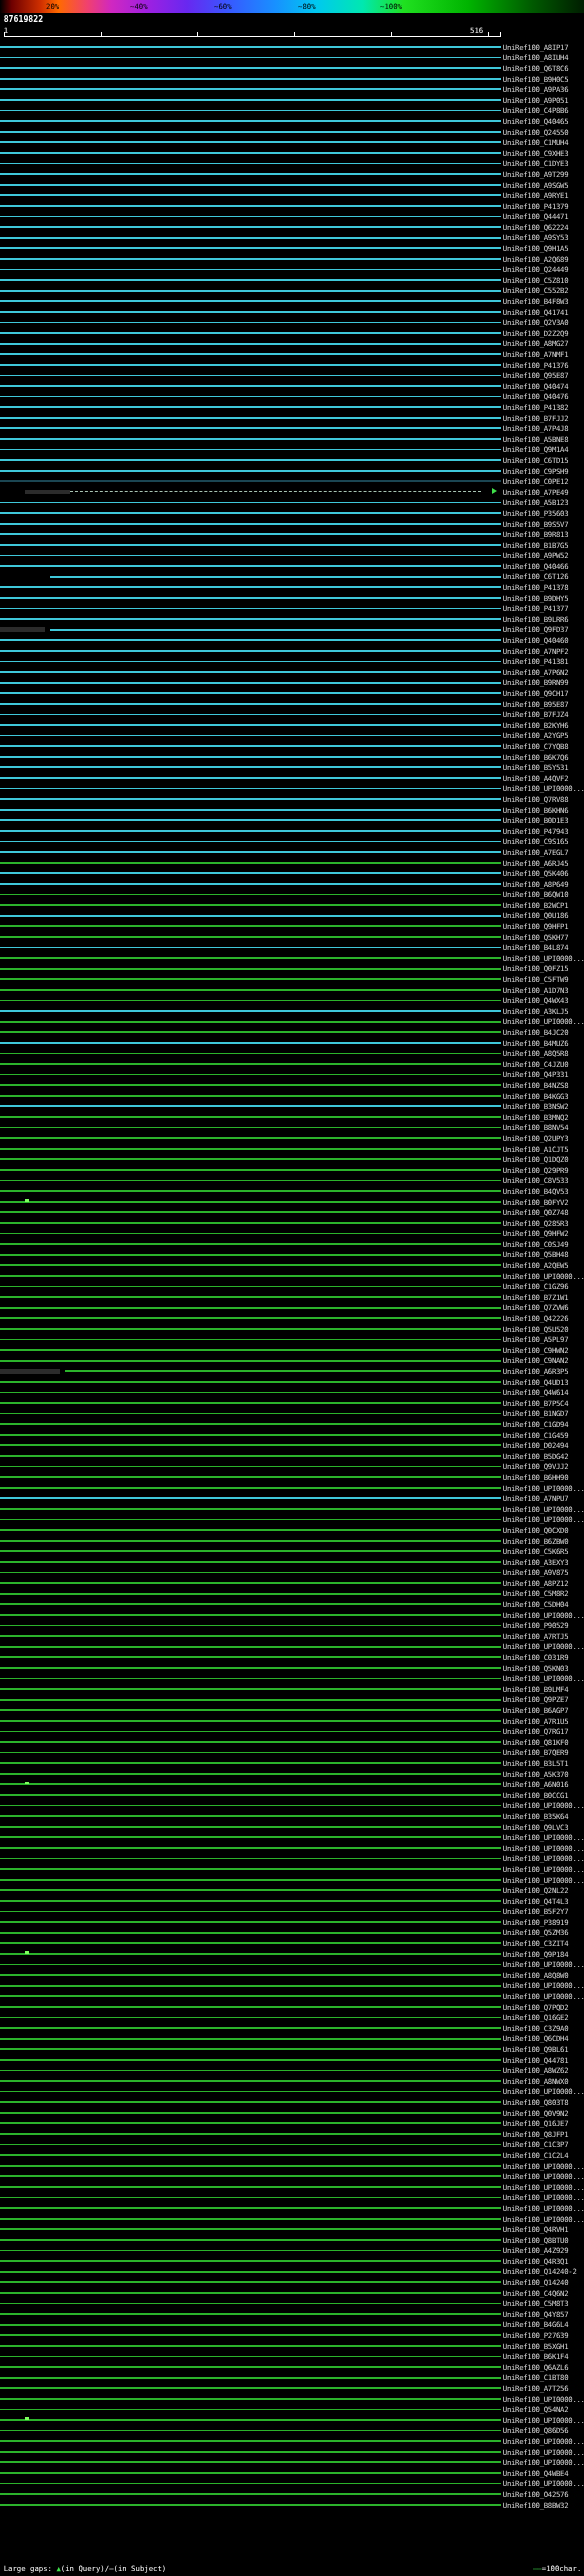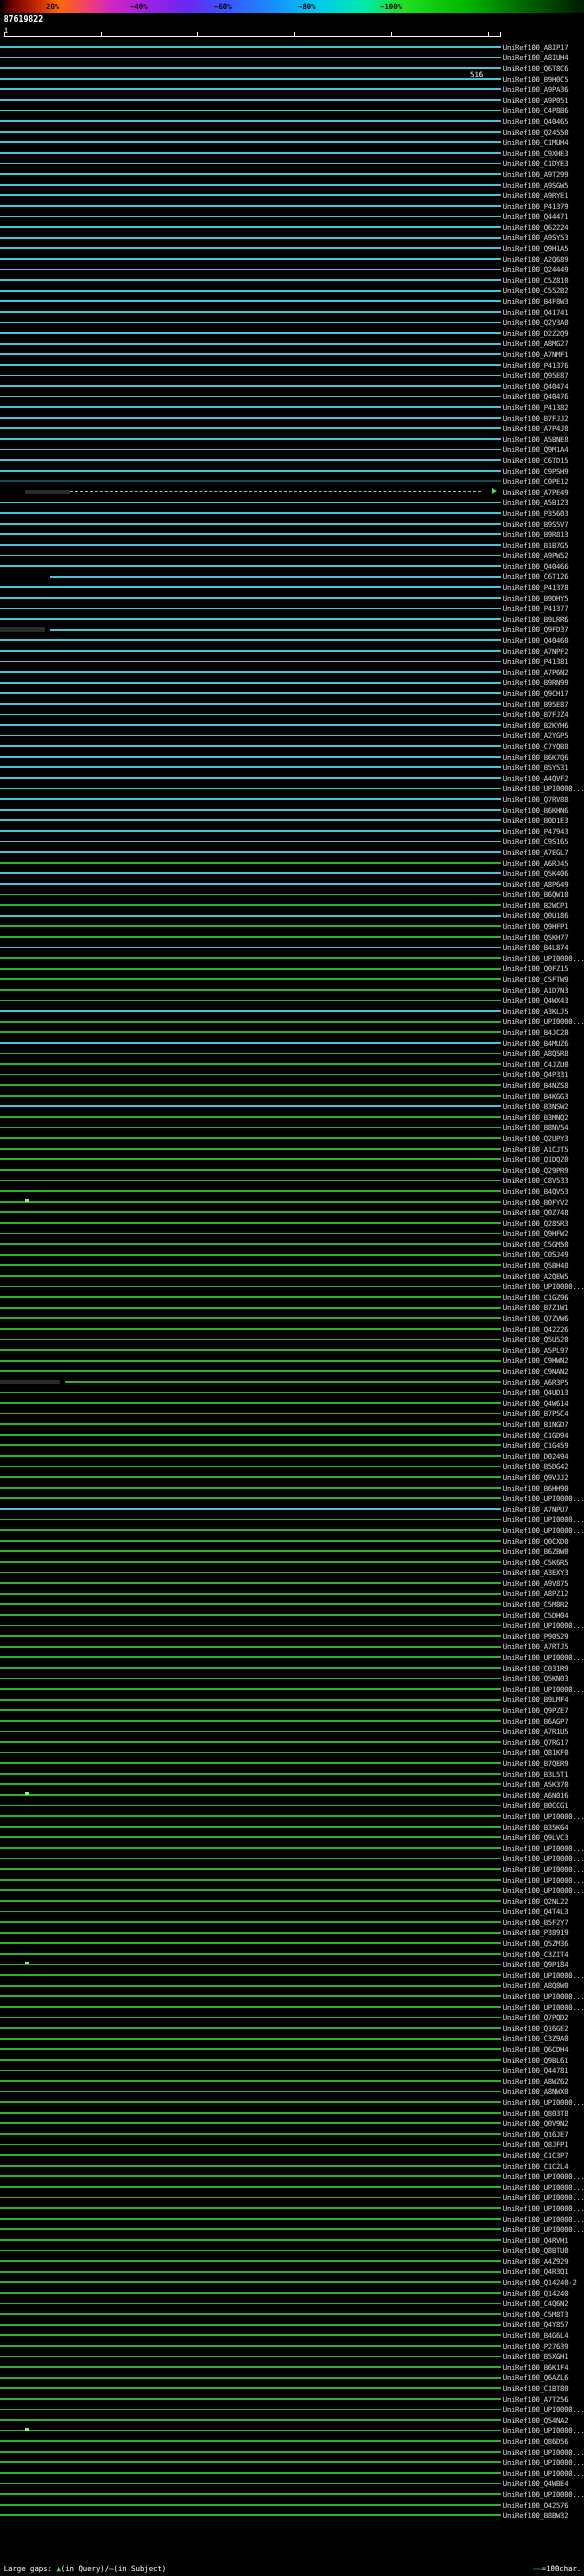--- a/index.html
+++ b/index.html
@@ -2,28 +2,28 @@
 <html style="font-size:14.6px"><head>
 <meta charset="utf-8">
 <style>
   html,body{margin:0;padding:0;background:#000;}
   body{width:585px;height:2576px;position:relative;overflow:hidden;
        font-family:"DejaVu Sans Mono",monospace;}
   .scalebar{position:absolute;top:0;left:0;width:585px;height:12.8px;
     background:linear-gradient(90deg,#000000 0%,#6e0000 2%,#d03000 7%,#ff6a00 10%,
       #f04070 15%,#d028c0 19%,#a020e0 25%,#6828f0 32%,#3858ff 39%,#1890ff 47%,
       #00c8f0 54%,#00e8b0 62%,#20e020 69%,#00b400 80%,#005a00 91%,#001c00 100%);}
-  .scale-label{position:absolute;top:1.8px;font-size:7.3px;color:#000;font-weight:bold;}
+  .scale-label{position:absolute;top:1.8px;font-size:7.3px;color:#000;font-weight:normal;}
   .s0{left:46px}.s1{left:130px}.s2{left:214px}.s3{left:298px}.s4{left:380px}
   .query-id{position:absolute;top:13.7px;left:3.7px;font-size:8.2px;color:#fff;font-weight:bold;}
   .ruler{position:absolute;top:25px;left:0;width:585px;height:17.4px;}
   .ruler-line{position:absolute;top:11px;left:3.7px;width:497px;height:0.9px;background:#fff;}
   .tick{position:absolute;top:7.3px;width:0.9px;height:3.7px;background:#fff;}
   .ruler-start{position:absolute;top:0.9px;left:3.7px;font-size:7.3px;color:#fff;}
-  .ruler-end{position:absolute;top:0.9px;left:470px;font-size:7.3px;color:#fff;margin-top:44px;}
+  .ruler-end{position:absolute;top:0.9px;left:470px;font-size:7.3px;color:#fff;}
   #rows{position:absolute;top:42px;left:0;width:585px;}
   .row{height:10.6px;display:flex;align-items:center;}
   .area{position:relative;width:501px;height:100%;flex:none;}
   .seg{position:absolute;top:4.1px;height:1.8px;}
   .seg.dashed{height:0;border-top:1.8px dashed #a9c4b4;background:none!important;}
   .lbl{font-size:7.3px;color:#d8d8d8;white-space:nowrap;letter-spacing:-0.3px;margin-left:1.8px;}
   .dot{position:absolute;left:5%;top:2.3px;width:3.7px;height:2.7px;}
   .arrow{position:absolute;right:3.7px;top:1.4px;width:0;height:0;
     border-left:5.5px solid #3fe04a;border-top:3.7px solid transparent;border-bottom:3.7px solid transparent;}
   .footer{position:absolute;top:2562px;left:0;width:585px;height:12.8px;font-size:7.3px;color:#fff;}
@@ -739,26 +739,20 @@
       <div class="row">
         <div class="area">
           <div class="seg" style="left: 0%; width: 100%; background: rgb(43, 179, 43);"></div>
         </div>
         <span class="lbl">UniRef100_Q9HFW2</span>
       </div>
       <div class="row">
         <div class="area">
           <div class="seg" style="left: 0%; width: 100%; background: rgb(43, 179, 43);"></div>
         </div>
-        <span class="lbl">UniRef100_C5GM50</span>
-      </div>
-      <div class="row">
-        <div class="area">
-          <div class="seg" style="left: 0%; width: 100%; background: rgb(43, 179, 43);"></div>
-        </div>
         <span class="lbl">UniRef100_C0SJ49</span>
       </div>
       <div class="row">
         <div class="area">
           <div class="seg" style="left: 0%; width: 100%; background: rgb(43, 179, 43);"></div>
         </div>
         <span class="lbl">UniRef100_Q5BH48</span>
       </div>
       <div class="row">
         <div class="area">

